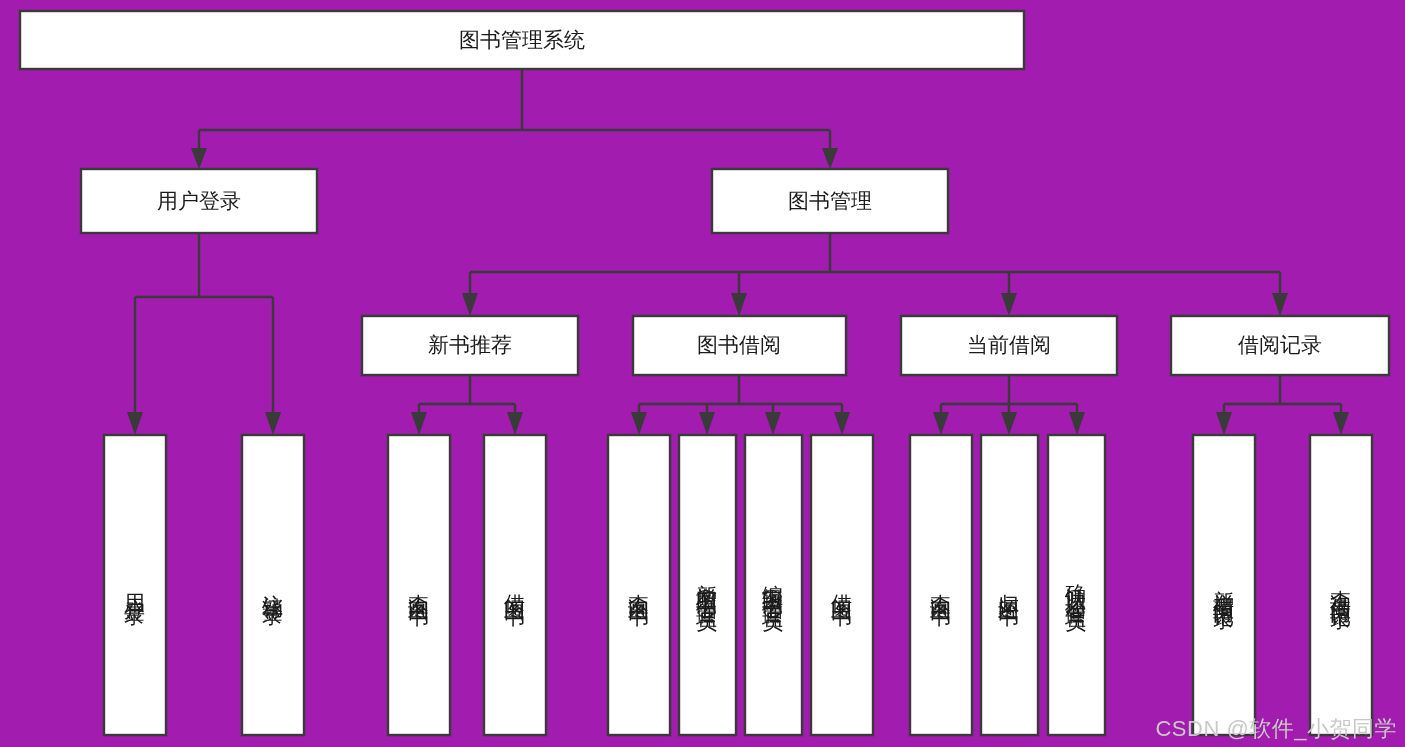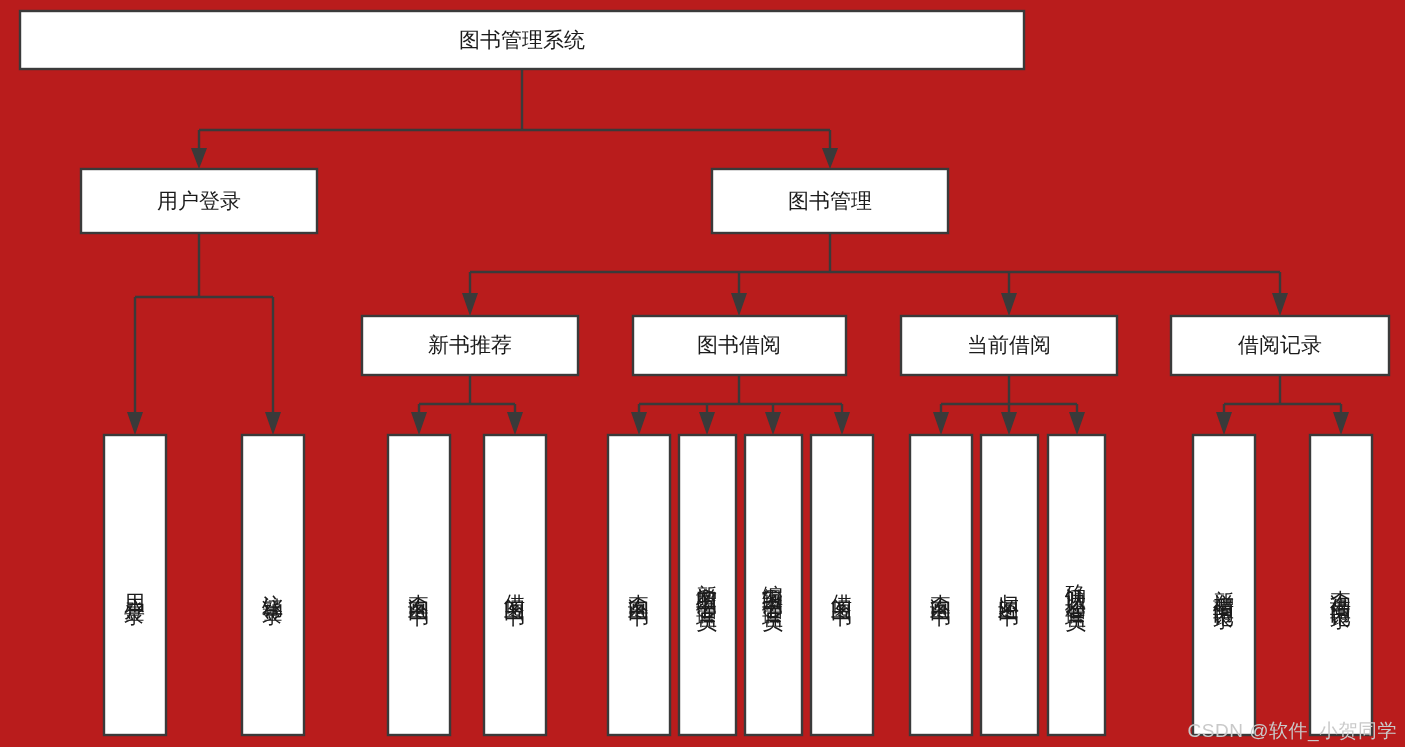--- a/index.html
+++ b/index.html
@@ -10,21 +10,21 @@
   body {
     width: 1405px;
     height: 747px;
     font-family: "Liberation Sans", sans-serif;
     overflow: hidden;
   }
   #diagram-root {
     position: relative;
     width: 1405px;
     height: 747px;
-    background: #b91c1c;
+    background: #a21caf;
   }
   svg.diagram-svg {
     position: absolute;
     left: 0;
     top: 0;
     width: 1405px;
     height: 747px;
     display: block;
   }
   .node-box {
@@ -57,21 +57,21 @@
     text-orientation: upright;
     letter-spacing: 4px;
     dominant-baseline: central;
     text-anchor: middle;
   }
   .watermark {
     position: absolute;
     right: 8px;
     bottom: 3px;
     font-family: "Liberation Sans", sans-serif;
-    font-size: 19px;
+    font-size: 22px;
     color: #c9c9c9;
     white-space: nowrap;
     letter-spacing: 0.5px;
     pointer-events: none;
   }
 </style>
 </head>
 <body>
 
 <div id="diagram-root">

